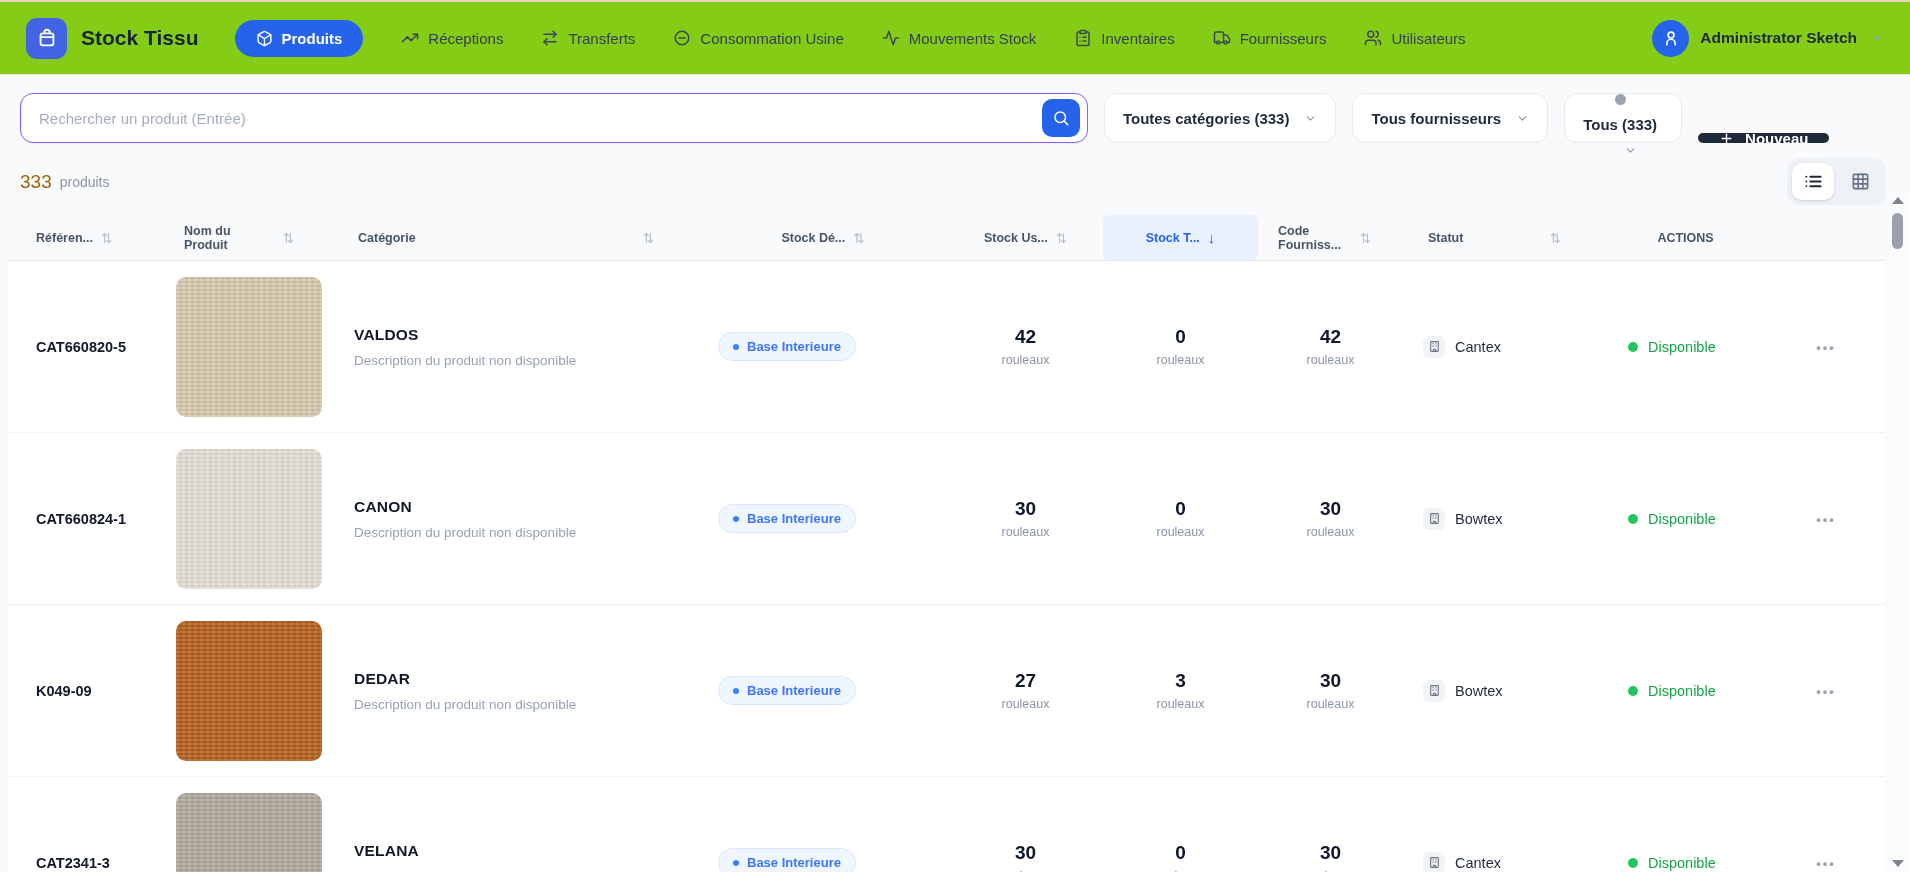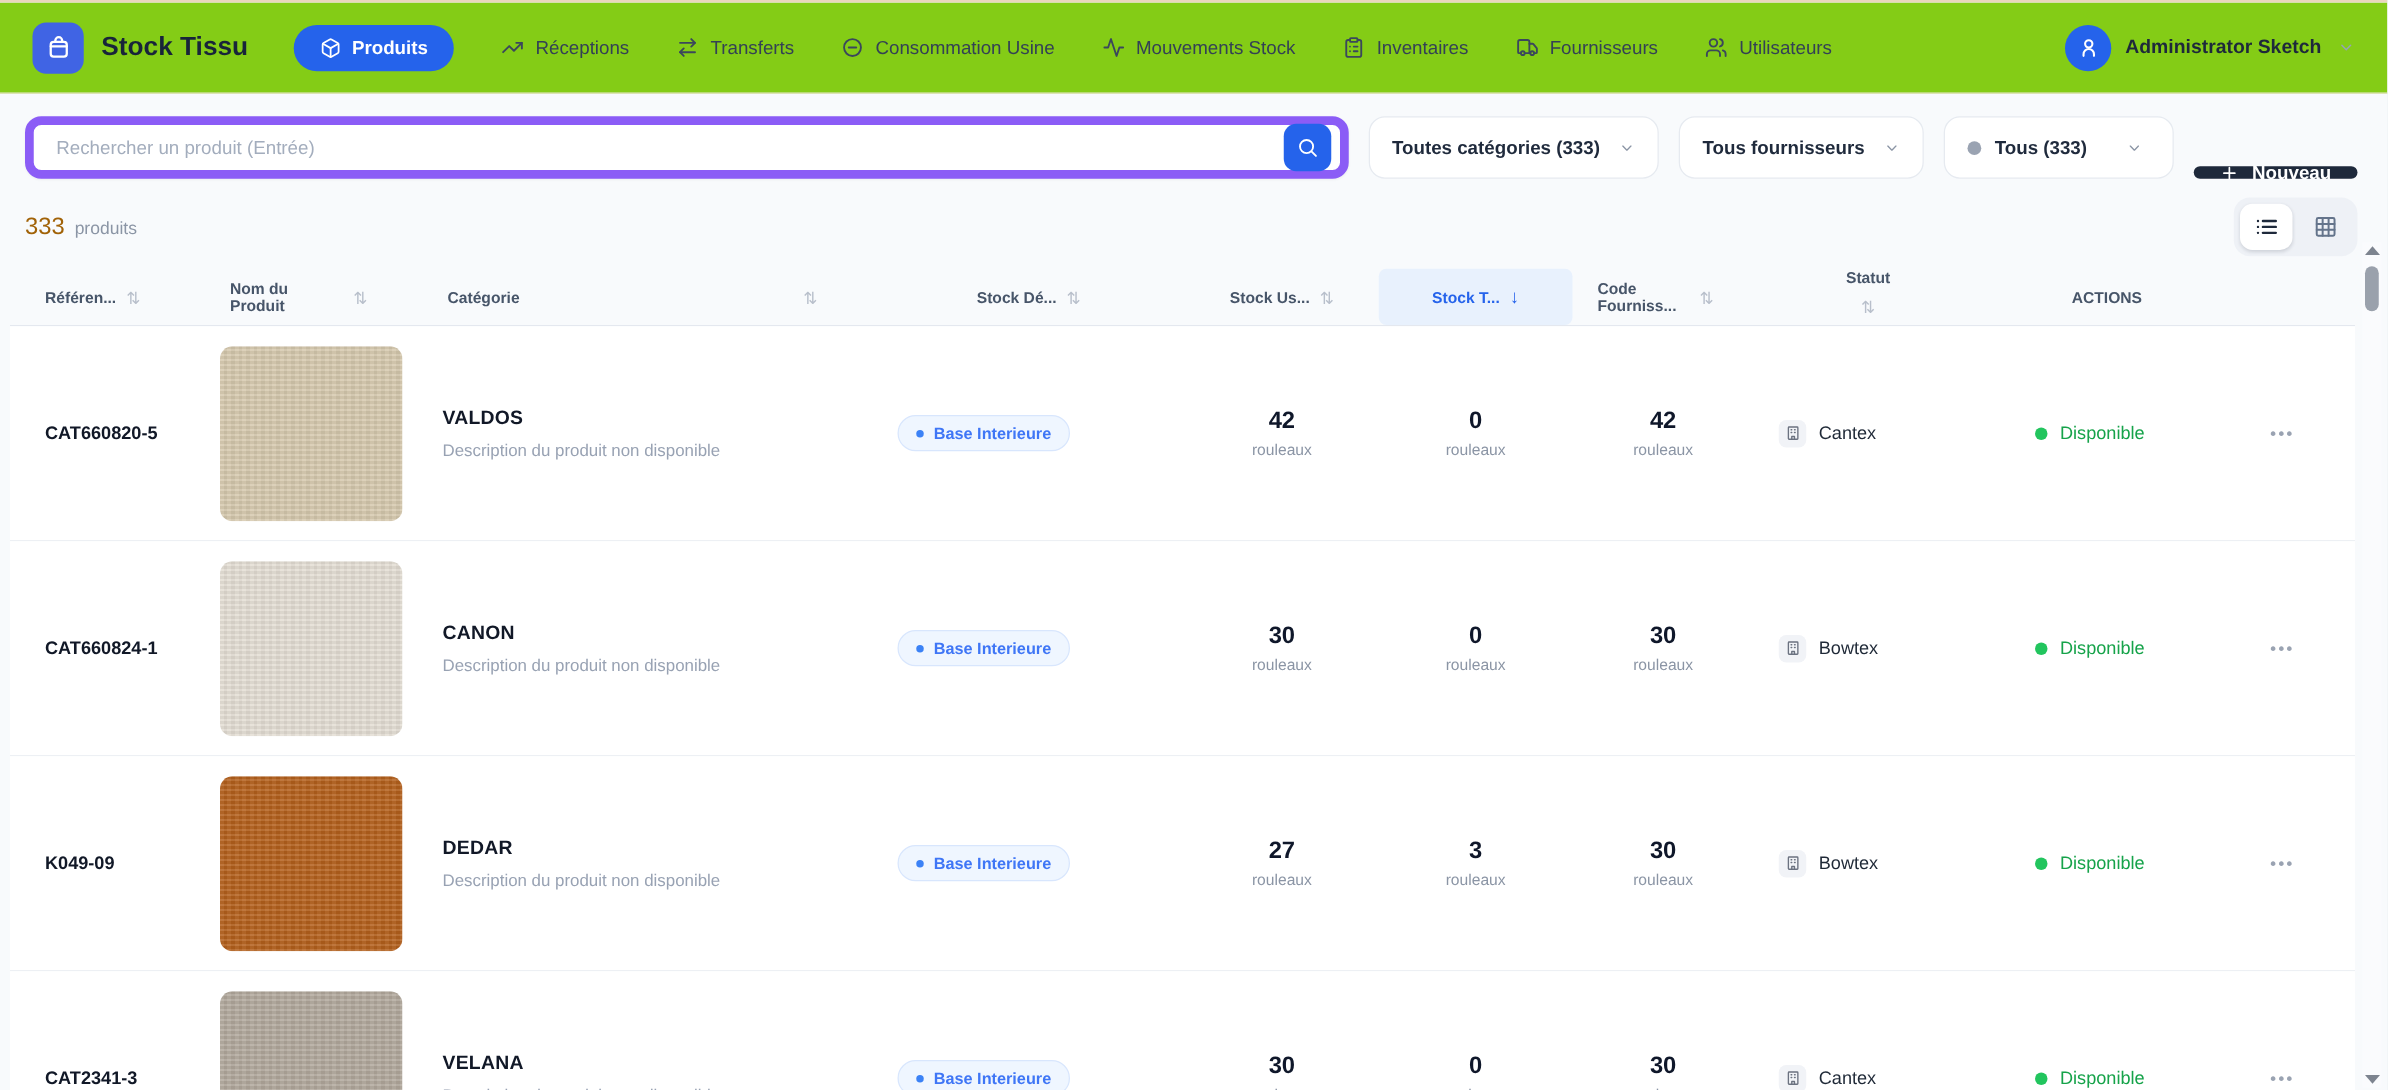--- a/index.html
+++ b/index.html
@@ -34,38 +34,38 @@
   .avatar {
     width:37px; height:37px; border-radius:50%; background:#2563eb;
     display:flex; align-items:center; justify-content:center; flex:none;
   }
   .user-name { font-size:15.5px; font-weight:bold; color:#1e293b; white-space:nowrap; }
   .user-chevron { color:#94a3b8; margin-left:2px; }
   
   .toolbar { display:flex; gap:16px; margin:18px 24px 0 20px; height:50px; }
   .search-card {
     width:1068px; display:flex; align-items:center; background:#ffffff;
-    border:7px solid #8b5cf6; border-radius:13px; padding:0 7px 0 18px;
+    border:1px solid #8b5cf6; border-radius:13px; padding:0 7px 0 18px;
     box-shadow:0 1px 2px rgba(16,24,40,.05);
   }
   .search-input { flex:1; border:none; outline:none; font-size:15px; color:#334155; font-family:"Liberation Sans",sans-serif; background:transparent; }
   .search-input::placeholder { color:#a3adbd; }
   .search-btn {
     width:38px; height:38px; border-radius:10px; background:#2563eb; border:none;
     display:flex; align-items:center; justify-content:center; cursor:pointer; flex:none;
   }
   .dd {
     display:flex; align-items:center; gap:11px; background:#ffffff;
     border:1px solid #e6eaf0; border-radius:13px; padding:0 18px;
     font-size:15px; font-weight:600; color:#1f2a3c; cursor:pointer; white-space:nowrap;
     font-family:"Liberation Sans",sans-serif;
   }
   .dd .chev { color:#8b95a5; margin-left:4px; }
   .dd-dot { width:11px; height:11px; border-radius:50%; background:#9aa3b2; flex:none; }
-  .dd-status { padding-right:24px; }
+  .dd-status { padding-right:24px;flex-direction:column; }
   .dd-status .chev { margin-left:20px; }
   .btn-new {
     background:#1e293b; color:#ffffff; border:none; border-radius:11px;
     padding:0 21px; display:flex; align-items:center; gap:11px; cursor:pointer;
     font-size:15px; font-weight:600; font-family:"Liberation Sans",sans-serif; white-space:nowrap;margin-top:40px;
   }
   
   .count-row { display:flex; align-items:center; margin:15px 24px 10px 20px; }
   .count-num { font-size:19px; font-weight:normal; color:#a16207; }
   .count-label { font-size:14px; color:#8b95a5; margin-left:8px; }
@@ -77,21 +77,21 @@
   .grid-cols { display:grid; grid-template-columns:160px 170px 360px 250px 155px 155px 145px 200px 165px 1fr; }
   .thead { height:46px; align-items:stretch; background:#f8fafc; border-bottom:1px solid #e4e8ef; font-size:12.5px; font-weight:bold; color:#475569; }
   .th { display:flex; align-items:center; gap:8px; }
   .th-ref    { padding-left:28px; }
   .th-photo  { justify-content:center; }
   .th-name   { padding-left:16px; padding-right:44px; justify-content:space-between; }
   .th-cat    { padding-left:20px; padding-right:44px; justify-content:space-between; }
   .th-num    { justify-content:center; }
   .th-sorted { background:#e8f1fd; color:#2563eb; justify-content:center; border-radius:6px; }
   .th-code   { padding-left:20px; padding-right:32px; justify-content:space-between; }
-  .th-statut { padding-left:25px; padding-right:42px; justify-content:flex-start;flex-direction:column; }
+  .th-statut { padding-left:25px; padding-right:42px; justify-content:space-between; }
   .th-actions{ justify-content:center; }
   .sort-glyph { color:#b8bfcb; font-size:13.5px; font-weight:normal; }
   .sorted-arrow { color:#2563eb; font-size:15px; font-weight:bold; }
   .trow { height:172px; align-items:center; background:#ffffff; border-bottom:1px solid #edf0f4; cursor:pointer; }
   .c-ref { padding-left:28px; font-weight:bold; font-size:14.5px; color:#111827; }
   .photo {
     width:146px; height:140px; border-radius:10px; margin-left:8px;
     background-image:
       repeating-linear-gradient(0deg, rgba(255,255,255,.10) 0 2px, rgba(0,0,0,.045) 2px 4px),
       repeating-linear-gradient(90deg, rgba(255,255,255,.05) 0 3px, rgba(0,0,0,.035) 3px 6px);

